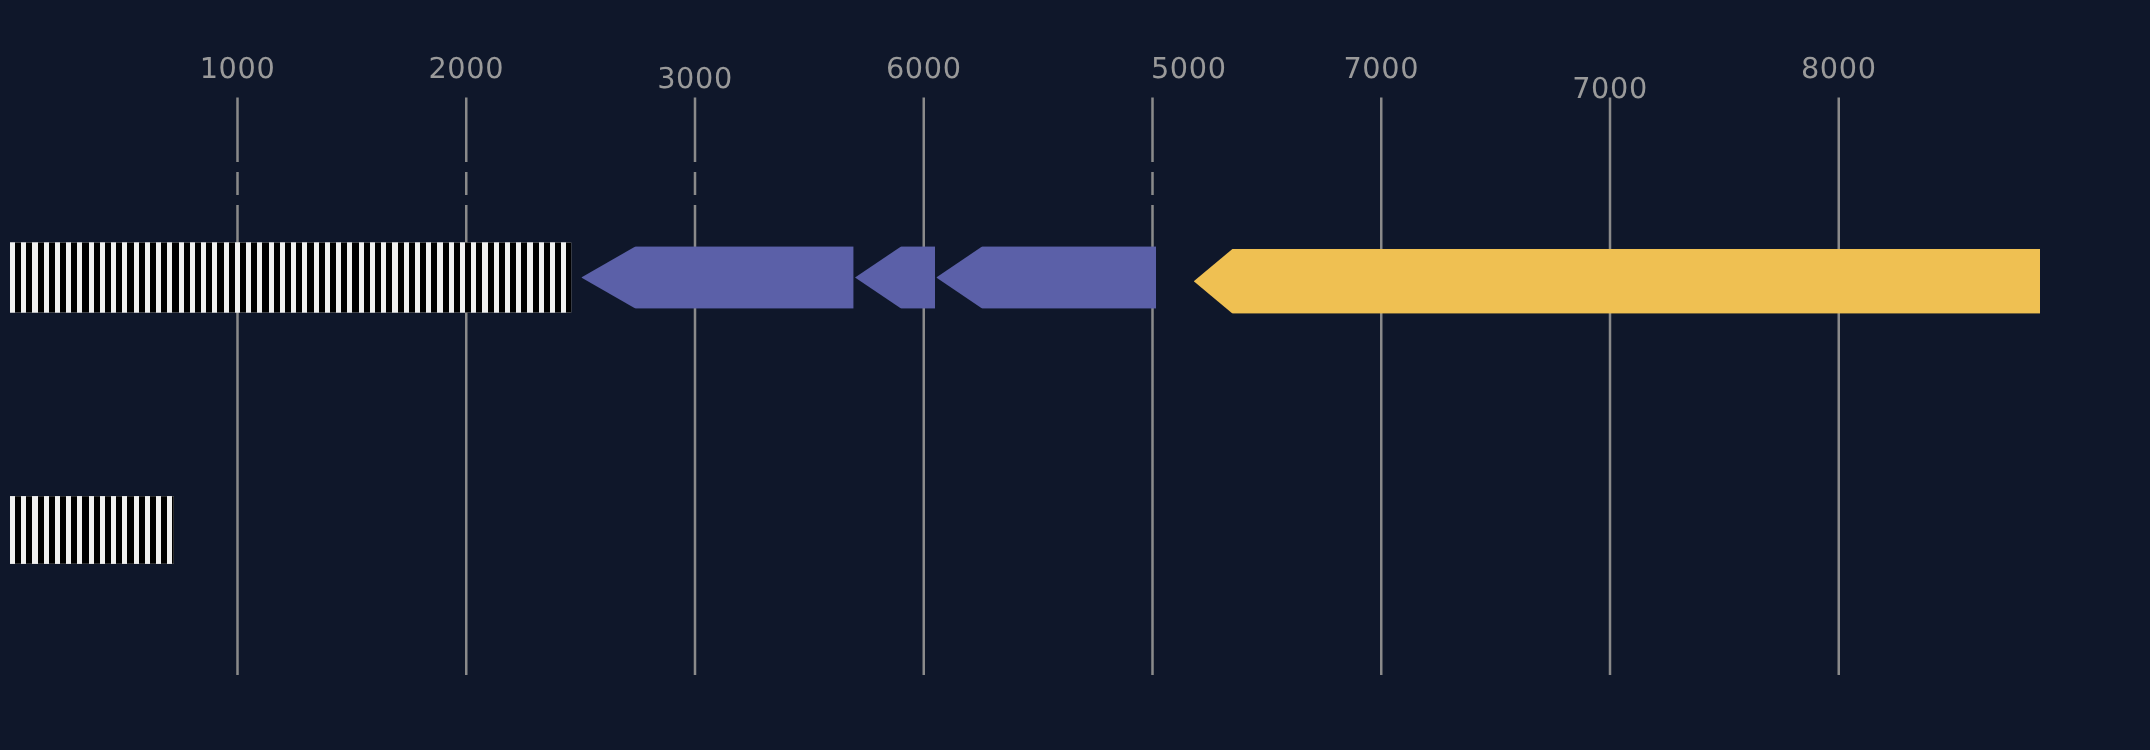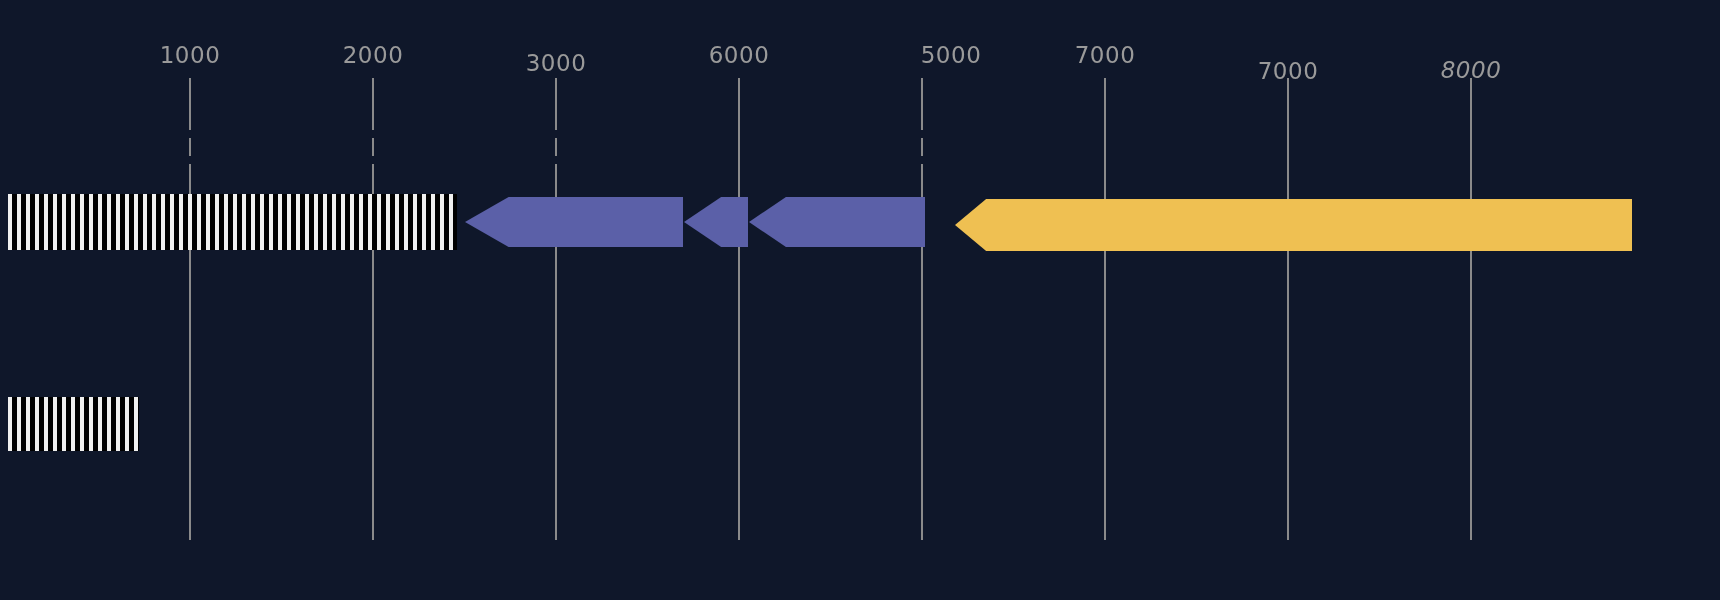--- a/index.html
+++ b/index.html
@@ -83,21 +83,21 @@
 <div id="stage">
 
   <div>
     <div class="tick-label" style="left:190px; top:44px;">1000</div>
     <div class="tick-label" style="left:373px; top:44px;">2000</div>
     <div class="tick-label" style="left:556px; top:52px;">3000</div>
     <div class="tick-label" style="left:739px; top:44px;">6000</div>
     <div class="tick-label" style="left:951px; top:44px;">5000</div>
     <div class="tick-label" style="left:1105px; top:44px;">7000</div>
     <div class="tick-label" style="left:1288px; top:60px;">7000</div>
-    <div class="tick-label" style="left:1471px; top:59px;font-style:italic;">8000</div>
+    <div class="tick-label" style="left:1471px; top:44px;">8000</div>
   </div>
 
   <div>
     <div class="gridline dashed" style="left:189px; top:78px; height:462px;"></div>
     <div class="gridline dashed" style="left:372px; top:78px; height:462px;"></div>
     <div class="gridline dashed" style="left:555px; top:78px; height:462px;"></div>
     <div class="gridline" style="left:738px; top:78px; height:462px;"></div>
     <div class="gridline dashed" style="left:921px; top:78px; height:462px;"></div>
     <div class="gridline" style="left:1104px; top:78px; height:462px;"></div>
     <div class="gridline" style="left:1287px; top:78px; height:462px;"></div>

